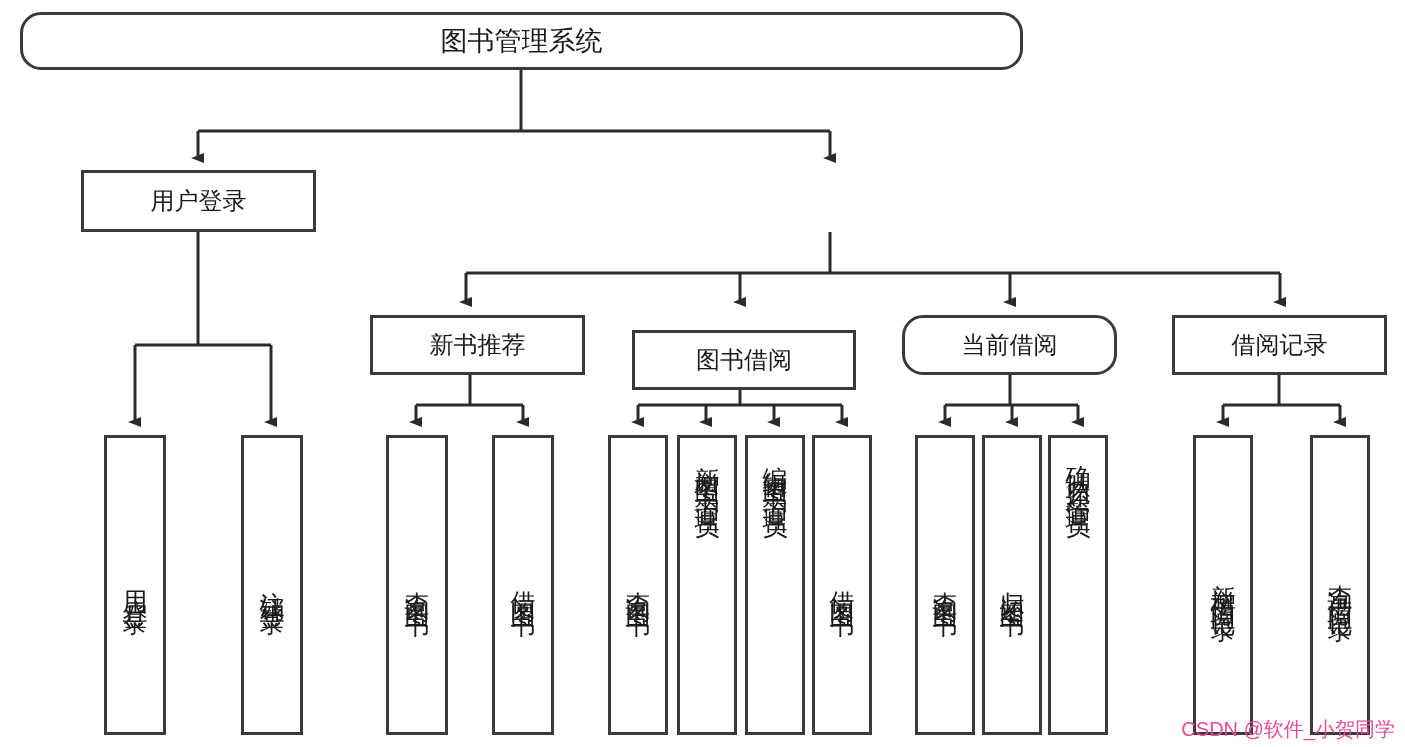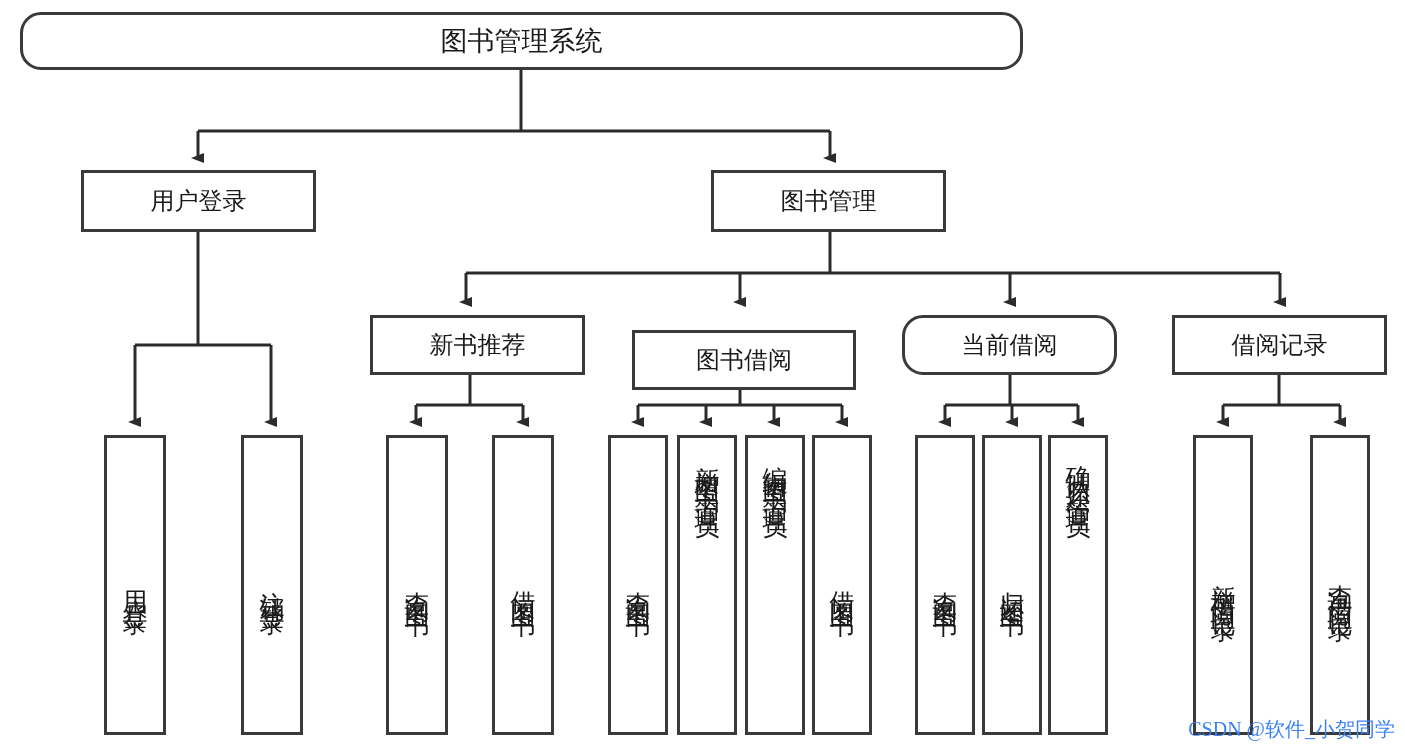--- a/index.html
+++ b/index.html
@@ -67,23 +67,23 @@
   }
   .leaf.align-top .leaf-inner {
     align-items: flex-start;
     padding-top: 8px;
   }
   .watermark {
     position: absolute;
     right: 10px;
     bottom: 4px;
     font-size: 20px;
-    color: #3b82f6;
+    color: #ec4899;
     white-space: nowrap;
-    font-family: Liberation Serif, serif;
+    font-family: Liberation Sans, sans-serif;
   }
 </style>
 </head>
 <body>
 
 <div id="canvas">
 
   <svg class="connectors" viewBox="0 0 1405 747">
     <defs>
       <marker id="arr" markerWidth="14" markerHeight="14" refX="5" refY="7" orient="auto" markerUnits="userSpaceOnUse">
@@ -134,23 +134,20 @@
     </g>
   </svg>
 
   <div class="node root" style="left:20px; top:12px; width:1003px; height:58px;border-radius:21px;">
     <span>图书管理系统</span>
   </div>
 
   <div class="node lvl2" style="left:81px; top:170px; width:235px; height:62px;">
     <span>用户登录</span>
   </div>
-  <div class="node lvl2" style="left:711px; top:170px; width:235px; height:62px;">
-    <span>图书管理</span>
-  </div>
 
   <div class="node lvl3" style="left:370px; top:315px; width:215px; height:60px;">
     <span>新书推荐</span>
   </div>
   <div class="node lvl3" style="left:632px; top:330px; width:224px; height:60px;">
     <span>图书借阅</span>
   </div>
   <div class="node lvl3" style="left:902px; top:315px; width:215px; height:60px;border-radius:21px;">
     <span>当前借阅</span>
   </div>

